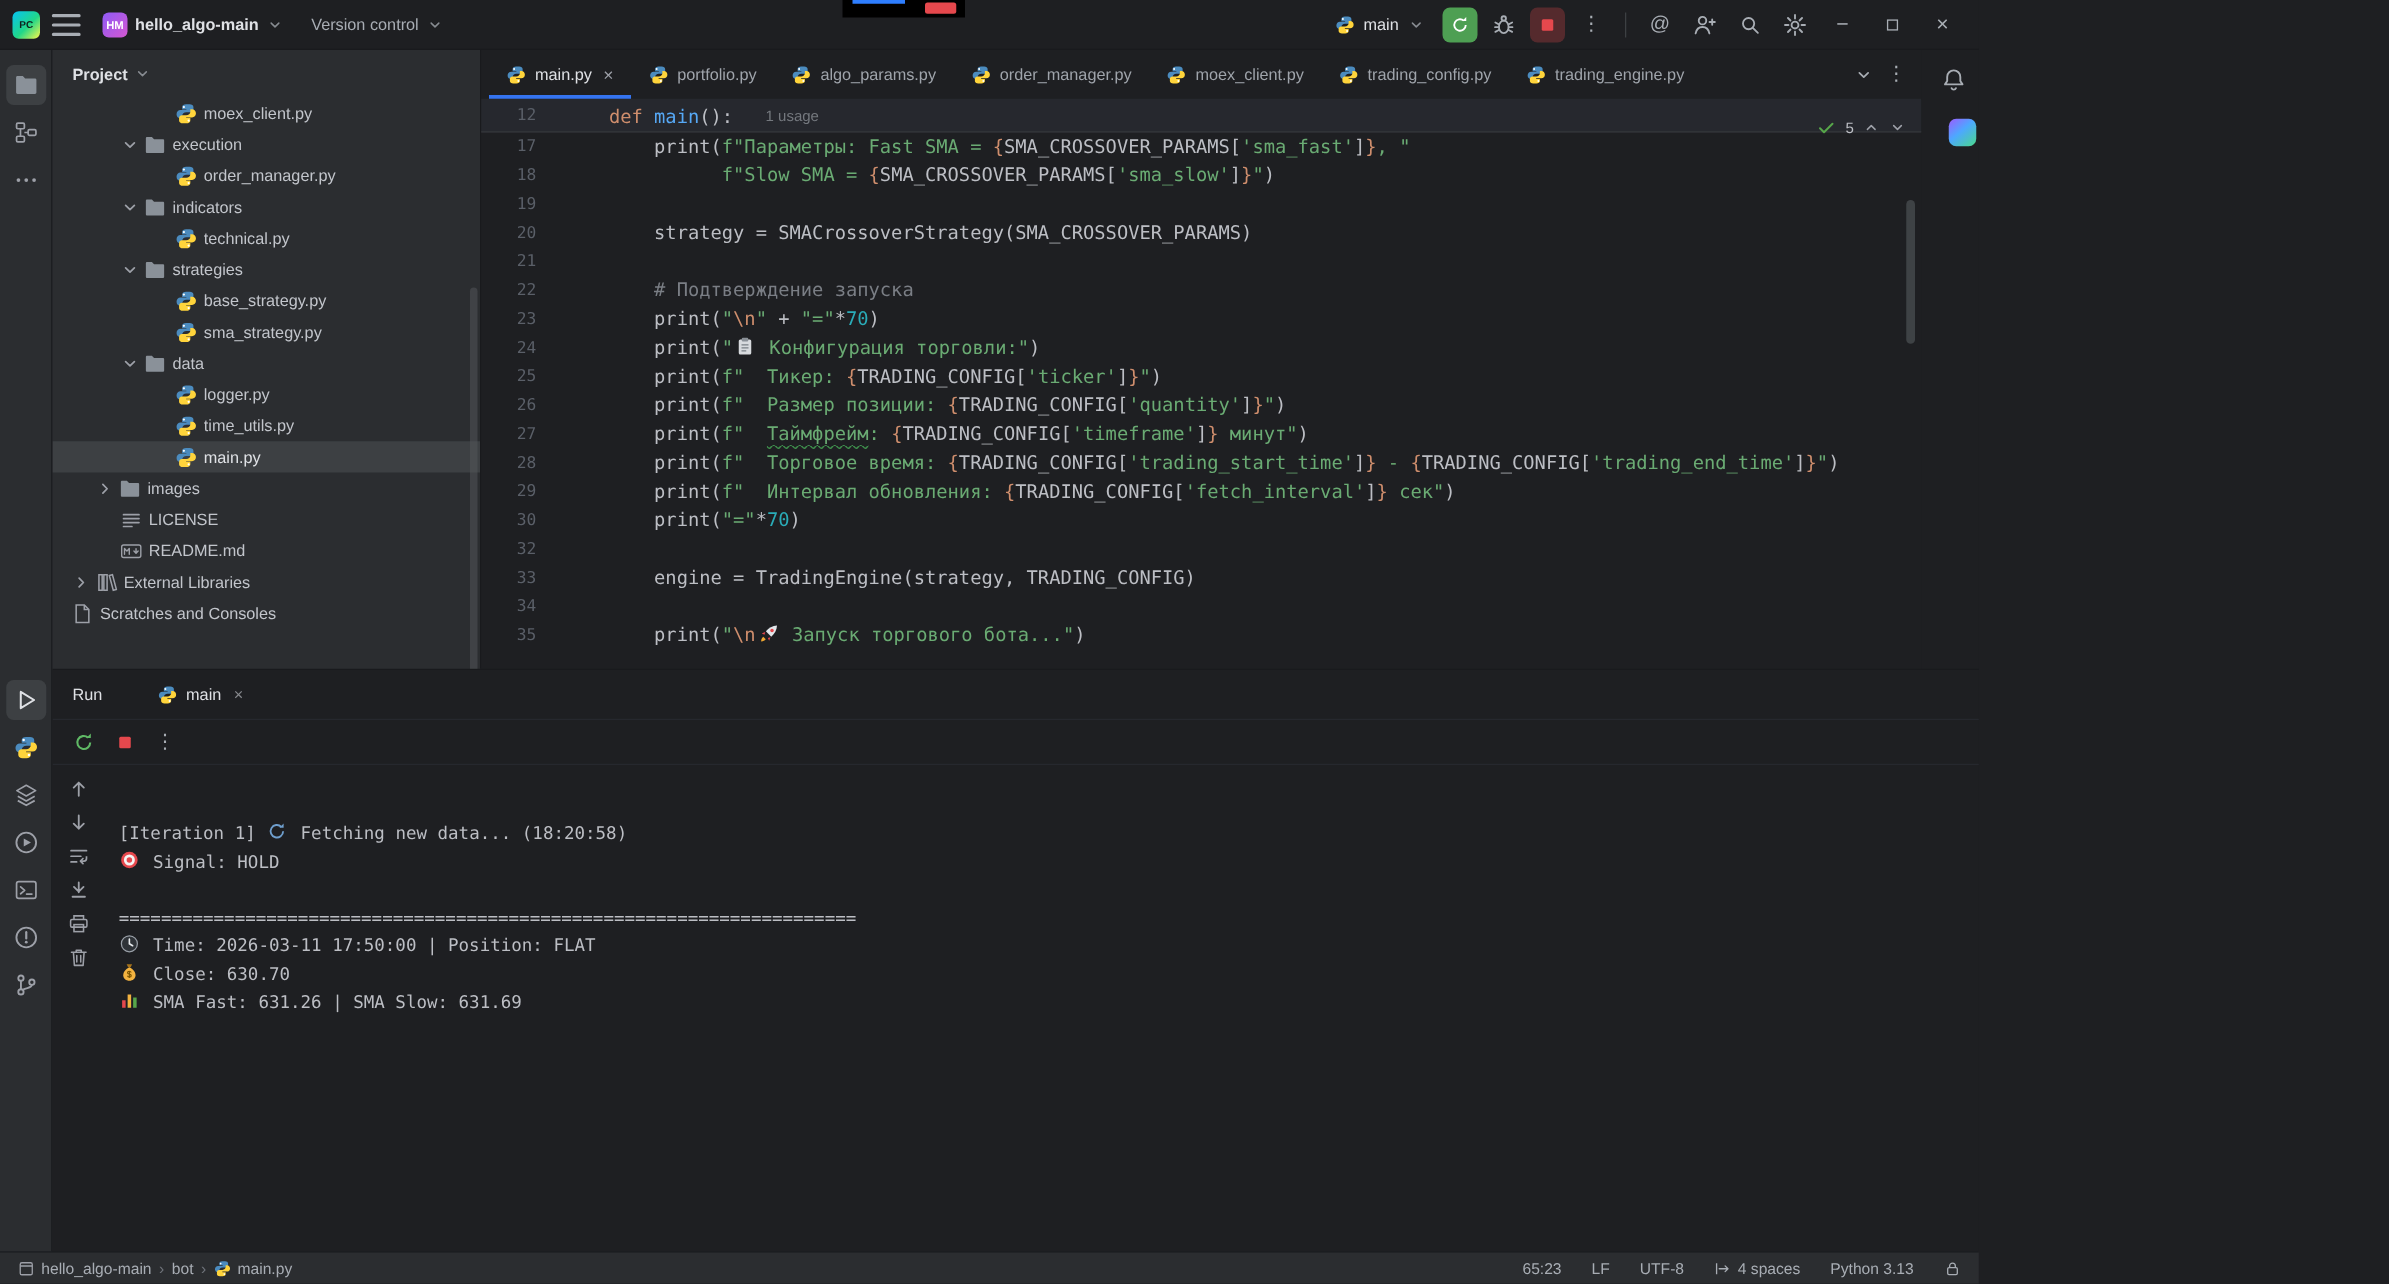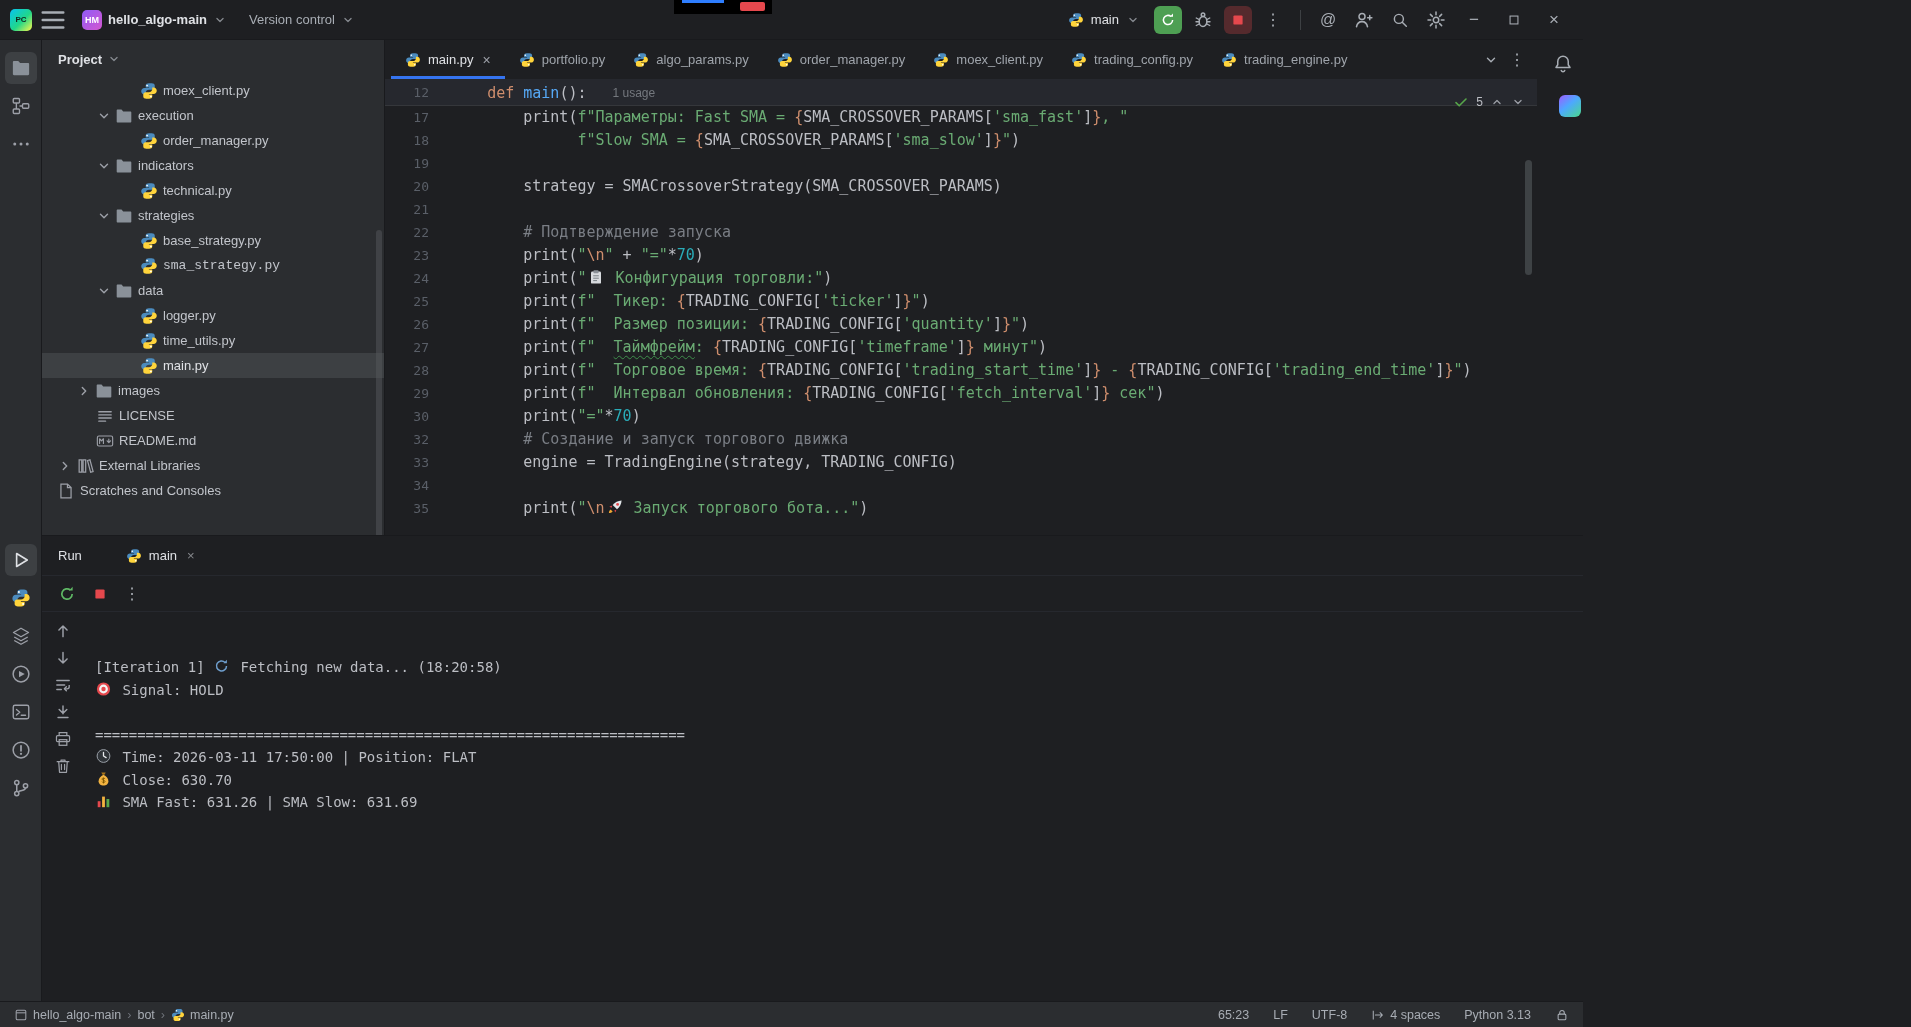--- a/index.html
+++ b/index.html
@@ -416,21 +416,21 @@
                 <span class="ic ic18">
                   <svg viewBox="0 0 16 16">
                     <path fill="#4b8bbe" d="M7.9 1.2c-1.7 0-2.8.7-2.8 2v1.7h3v.5H3.9c-1.6 0-2.8 1.2-2.8 2.9s1.2 2.9 2.8 2.9h1.2V9.5c0-1.4 1.3-2.6 2.9-2.6h3c1.2 0 2.1-.9 2.1-2.1V3.2c0-1.3-1.2-2-2.7-2z"></path>
                     <path fill="#ffd43b" d="M8.1 14.8c1.7 0 2.8-.7 2.8-2v-1.7h-3v-.5h4.2c1.6 0 2.8-1.2 2.8-2.9S13.7 4.8 12.1 4.8h-1.2v1.7c0 1.4-1.3 2.6-2.9 2.6H5c-1.2 0-2.1.9-2.1 2.1v1.6c0 1.3 1.2 2 2.7 2z"></path>
                     <circle cx="6.3" cy="3.2" r=".8" fill="#fff"></circle>
                     <circle cx="9.7" cy="12.8" r=".8" fill="#fff"></circle>
                   </svg>
                 </span>
                 <span>base_strategy.py</span>
               </div>
-              <div class="trow" style="padding-left: 98px; font-family: Liberation Mono, monospace;">
+              <div class="trow" style="padding-left: 98px;">
                 <span class="ic ic18">
                   <svg viewBox="0 0 16 16">
                     <path fill="#4b8bbe" d="M7.9 1.2c-1.7 0-2.8.7-2.8 2v1.7h3v.5H3.9c-1.6 0-2.8 1.2-2.8 2.9s1.2 2.9 2.8 2.9h1.2V9.5c0-1.4 1.3-2.6 2.9-2.6h3c1.2 0 2.1-.9 2.1-2.1V3.2c0-1.3-1.2-2-2.7-2z"></path>
                     <path fill="#ffd43b" d="M8.1 14.8c1.7 0 2.8-.7 2.8-2v-1.7h-3v-.5h4.2c1.6 0 2.8-1.2 2.8-2.9S13.7 4.8 12.1 4.8h-1.2v1.7c0 1.4-1.3 2.6-2.9 2.6H5c-1.2 0-2.1.9-2.1 2.1v1.6c0 1.3 1.2 2 2.7 2z"></path>
                     <circle cx="6.3" cy="3.2" r=".8" fill="#fff"></circle>
                     <circle cx="9.7" cy="12.8" r=".8" fill="#fff"></circle>
                   </svg>
                 </span>
                 <span>sma_strategy.py</span>
               </div>
@@ -691,21 +691,20 @@
                 <div class="cline">
                   <span class="lnum">29</span>
                   <span class="ctext"><span class="tk-d">        print(</span><span class="tk-s">f"  Интервал обновления: </span><span class="tk-b">{</span><span class="tk-d">TRADING_CONFIG[</span><span class="tk-s">'fetch_interval'</span><span class="tk-d">]</span><span class="tk-b">}</span><span class="tk-s"> сек"</span><span class="tk-d">)</span></span>
                 </div>
                 <div class="cline">
                   <span class="lnum">30</span>
                   <span class="ctext"><span class="tk-d">        print(</span><span class="tk-s">"="</span><span class="tk-d">*</span><span class="tk-n">70</span><span class="tk-d">)</span></span>
                 </div>
                 <div class="cline">
                   <span class="lnum">32</span>
-                  <span class="ctext"><span class="tk-c">        # Создание и запуск торгового движка</span></span>
                 </div>
                 <div class="cline">
                   <span class="lnum">33</span>
                   <span class="ctext"><span class="tk-d">        engine = TradingEngine(strategy, TRADING_CONFIG)</span></span>
                 </div>
                 <div class="cline">
                   <span class="lnum">34</span>
                   <span class="ctext"></span>
                 </div>
                 <div class="cline">

